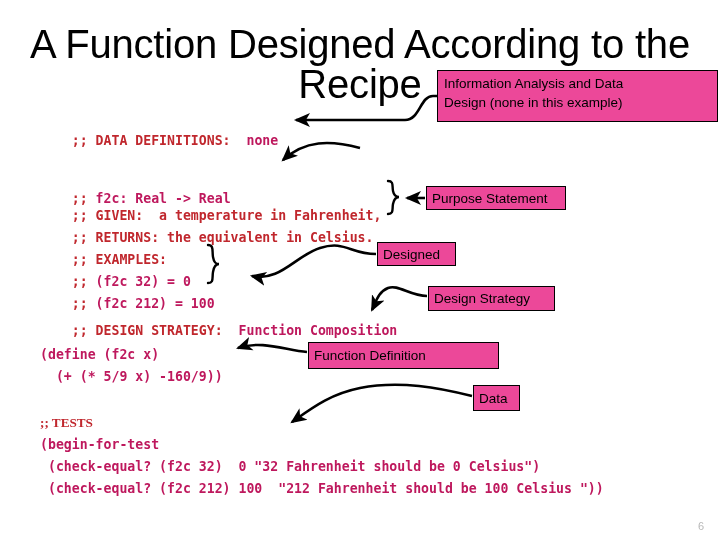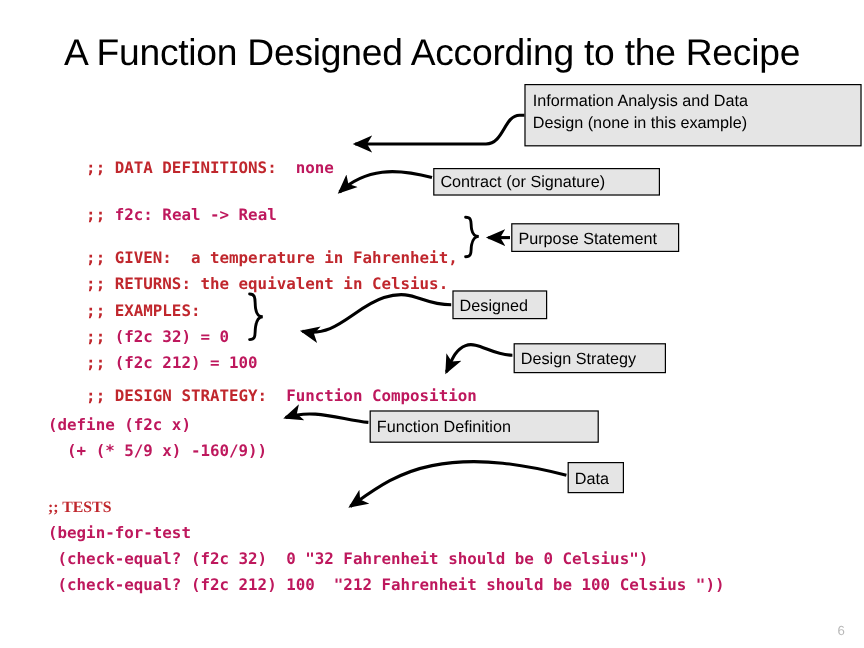--- a/index.html
+++ b/index.html
@@ -22,21 +22,21 @@
     height: 540px;
     pointer-events: none;
   }
   .title {
     position: absolute;
     left: 10px;
     top: 24px;
     width: 700px;
     text-align: center;
     font-family: "Liberation Sans", sans-serif;
-    font-size: 31px;
+    font-size: 40px;
     line-height: 40px;
     color: #000000;
     font-weight: normal;
     letter-spacing: -0.2px;
   }
   .code-block {
     position: absolute;
     left: 40px;
     font-family: "DejaVu Sans Mono", monospace;
     font-size: 13.2px;
@@ -44,21 +44,21 @@
     line-height: 22.3px;
     color: #000000;
     white-space: pre;
   }
   .cmt { color: #C0272D; }
   .blk { color: #be185d; }
 
   .callout {
     position: absolute;
     border: 1.4px solid #000000;
-    background: #e5e5e5;
+    background: #ec4899;
     font-family: "Liberation Sans", sans-serif;
     color: #000000;
     box-sizing: border-box;
     display: flex;
     align-items: center;
     padding: 0 5px;
   }
   .callout.two-line {
     display: block;
     padding: 3px 6px;
@@ -80,21 +80,21 @@
 <body>
 
 <div id="slide">
 
   <div class="title">A Function Designed According to the Recipe</div>
 
   <div class="code-block" style="top:108px;">
     <span class="cmt">;; DATA DEFINITIONS:</span><span class="blk">  none</span>
   </div>
 
-  <div class="code-block" style="top:147px;">
+  <div class="code-block" style="top:166px;">
     <span class="cmt">;;</span><span class="blk"> f2c: Real -&gt; Real</span>
   </div>
 
   <div class="code-block" style="top:183px;">
     <span class="cmt">;; GIVEN:  a temperature in Fahrenheit,</span>
   </div>
 
   <div class="code-block" style="top:205px;">
     <span class="cmt">;; RETURNS: the equivalent in Celsius.</span>
   </div>
@@ -121,21 +121,20 @@
   <div class="code-block cmt" style="top:412px;font-family:Liberation Serif, serif;">;; TESTS</div>
   <div class="code-block blk" style="top:434px;">(begin-for-test</div>
   <div class="code-block blk" style="top:456px;"> (check-equal? (f2c 32)  0 "32 Fahrenheit should be 0 Celsius")</div>
   <div class="code-block blk" style="top:478px;"> (check-equal? (f2c 212) 100  "212 Fahrenheit should be 100 Celsius "))</div>
 
   <div class="callout two-line" style="left:437px; top:70px; width:281px; height:52px; font-size:13.5px;">
     <span class="ln">Information Analysis and Data</span>
     <span class="ln">Design (none in this example)</span>
   </div>
 
-  <div class="callout" style="left:361px; top:140px; width:189px; height:23px; font-size:13.5px;">Contract (or Signature)</div>
 
   <div class="callout" style="left:426px; top:186px; width:140px; height:24px; font-size:13.5px;">Purpose Statement</div>
 
   <div class="callout" style="left:377px; top:242px; width:79px; height:24px; font-size:13.5px;">Designed</div>
 
   <div class="callout" style="left:428px; top:286px; width:127px; height:25px; font-size:13.5px;">Design Strategy</div>
 
   <div class="callout" style="left:308px; top:342px; width:191px; height:27px; font-size:13.5px;text-align:center;">Function Definition</div>
 
   <div class="callout" style="left:473px; top:385px; width:47px; height:26px; font-size:13.5px;">Data</div>

